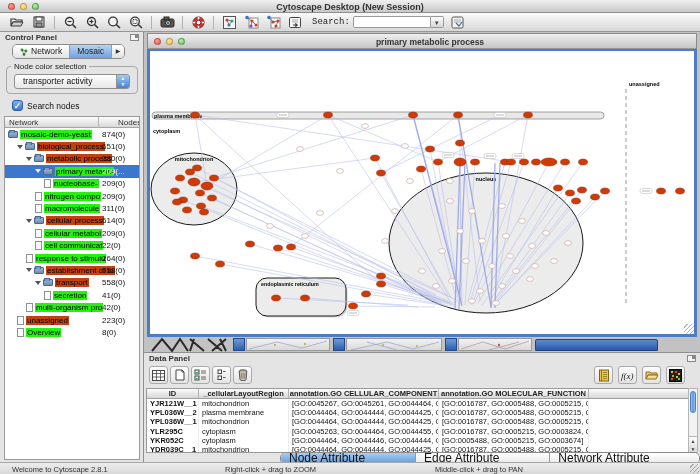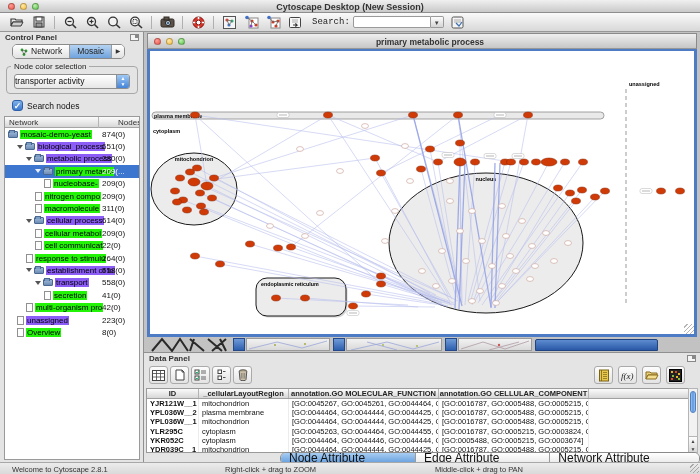--- a/index.html
+++ b/index.html
@@ -31,42 +31,42 @@
   .cp-header { position:relative; height:11px; font-size:8px; font-weight:bold; color:#333; padding:1px 0 0 5px; }
   .float-icon { position:absolute; right:4px; top:2px; width:9px; height:7px; border:1px solid #888; background:#f5f5f5; }
   .float-icon:after{ content:""; position:absolute; right:0; top:0; width:3px; height:3px; background:#888; }
   .cp-tabs { position:absolute; left:12px; top:12px; height:15px; display:flex; border:1px solid #8a8a8a; border-radius:5px; overflow:hidden; background:#f4f4f4; }
   .cp-tab { padding:0 7px; font-size:8.5px; line-height:13px; color:#222; display:flex; align-items:center; gap:3px; border-right:1px solid #9a9a9a; background:linear-gradient(#ffffff,#e2e2e2); }
   .cp-tab.selected { background:linear-gradient(#b5d3f2,#6fa3dd); }
   .cp-tab-arrow { width:12px; font-size:6px; color:#333; text-align:center; line-height:13px; background:linear-gradient(#ffffff,#e2e2e2); }
   .groupbox { position:absolute; left:6px; top:34px; width:132px; height:28px; border:1px solid #a8a8a8; border-radius:4px; }
   .groupbox-label { position:absolute; left:4px; top:-5px; background:#e4e4e4; padding:0 3px; font-size:8px; color:#222; }
   .combo { position:absolute; left:7px; top:7px; width:116px; height:15px; border:1px solid #8f8f8f; border-radius:3px;
-    background:linear-gradient(#ffffff,#e6e6e6); font-size:8.5px; line-height:13px; color:#111; }
+    background:linear-gradient(#ffffff,#e6e6e6); font-size:8.5px; line-height:13px; padding-left:8px; color:#111; }
   .combo-stepper { position:absolute; right:0; top:0; width:13px; height:13px; border-left:1px solid #8f8f8f; border-radius:0 2px 2px 0;
     background:linear-gradient(#9ec9f5,#4584d8); color:#fff; font-size:5px; line-height:6px; text-align:center; }
   .checkbox-row { position:absolute; left:12px; top:68px; display:flex; align-items:center; gap:4px; }
   .checkbox { width:11px; height:11px; border-radius:3px; border:1px solid #2d5fa8; background:linear-gradient(#7fb2ea,#3a78d0); color:#fff; font-size:9px; line-height:10px; text-align:center; font-weight:bold; }
   .checkbox-label { font-size:8.5px; color:#111; }
 
   .tree-box { position:absolute; left:4px; top:84px; width:136px; height:344px; background:#fff; border:1px solid #9a9a9a; overflow:hidden; }
   .tree-header { height:11px; background:linear-gradient(#fcfcfc,#d8d8d8); border-bottom:1px solid #a5a5a5; font-size:8px; color:#333; position:relative; }
   .tree-header .c1 { position:absolute; left:4px; top:1px; }
   .tree-header .c2 { position:absolute; left:97px; top:1px;margin-left:16px; }
   .tree-header .div { position:absolute; left:93px; top:0; width:1px; height:11px; background:#b5b5b5; }
   .tree-row { position:relative; height:12.4px; display:flex; align-items:center; white-space:nowrap; }
   .tree-row.selected { background:#3d76cf; }
   .tree-arrow { width:0; height:0; border-left:3.5px solid transparent; border-right:3.5px solid transparent; border-top:4.5px solid #555; margin-right:2px; flex:none; }
   .tree-row.selected .tree-arrow { border-top-color:#e8eefc; }
   .icon-folder { width:10px; height:7px; background:linear-gradient(#9db7d8,#6d8cb5); border:1px solid #4a6890; border-radius:1px; margin-right:2px; flex:none; position:relative; }
   .icon-folder:before { content:""; position:absolute; left:0; top:-2px; width:4px; height:2px; background:#7d9cc4; border:1px solid #4a6890; border-bottom:none; }
   .icon-file { width:7px; height:9px; background:#fdfdfd; border:1px solid #909090; margin-right:2px; flex:none; }
   .tree-label { font-size:8px; color:#000; padding:0 1px; overflow:hidden; max-width:76px; text-overflow:clip; flex:none; }
   .hl-green { background:#23f407; }
-  .hl-red { background:#8b5cf6; }
+  .hl-red { background:#c2410c; }
   .tree-count { position:absolute; left:97px; font-size:8px; color:#111; }
   .tree-row.selected .tree-count { color:#fff; }
 
   
   .desktop { position:absolute; left:144px; top:32px; width:556px; height:320px; background:#c2c2c2; }
   .net-window { position:absolute; left:3px; top:1px; width:550px; height:304px; }
   .net-titlebar { position:relative; height:16px; background:linear-gradient(#efefef,#c6c6c6); border:1px solid #8a8a8a; border-bottom:1px solid #979797; }
   .net-titlebar .tl { top:4px; }
   .net-titlebar .tl.red{left:6px;} .net-titlebar .tl.yel{left:18px;} .net-titlebar .tl.grn{left:30px;}
   .net-title { position:absolute; left:16px; right:0; top:3px; text-align:center; font-size:8.5px; font-weight:bold; color:#333; }
@@ -666,22 +666,22 @@
           <rect x="7" y="7" width="2" height="2" fill="#e8b430"></rect>
           <rect x="2" y="9" width="2" height="2" fill="#d84a2a"></rect>
           <rect x="9" y="9" width="2" height="2" fill="#8aba3a"></rect>
         </svg>
     </div>
   </div>
   <div class="dp-table">
     <div class="dp-thead" id="dp-thead">
         <div class="dp-th col0">ID</div>
         <div class="dp-th col1">_cellularLayoutRegion</div>
+        <div class="dp-th col2">annotation.GO CELLULAR_COMPONENT</div>
         <div class="dp-th col3">annotation.GO MOLECULAR_FUNCTION</div>
-        <div class="dp-th col2">annotation.GO CELLULAR_COMPONENT</div>
         <div class="dp-th col4"></div>
       </div>
     <div id="dp-rows">
         <div class="dp-row">
           <div class="dp-td col0 id">YJR121W__1</div>
           <div class="dp-td col1">mitochondrion</div>
           <div class="dp-td col2">[GO:0045267, GO:0045261, GO:0044464, G...</div>
           <div class="dp-td col3">[GO:0016787, GO:0005488, GO:0005215, G...</div>
           <div class="dp-td col4"></div>
         </div>

